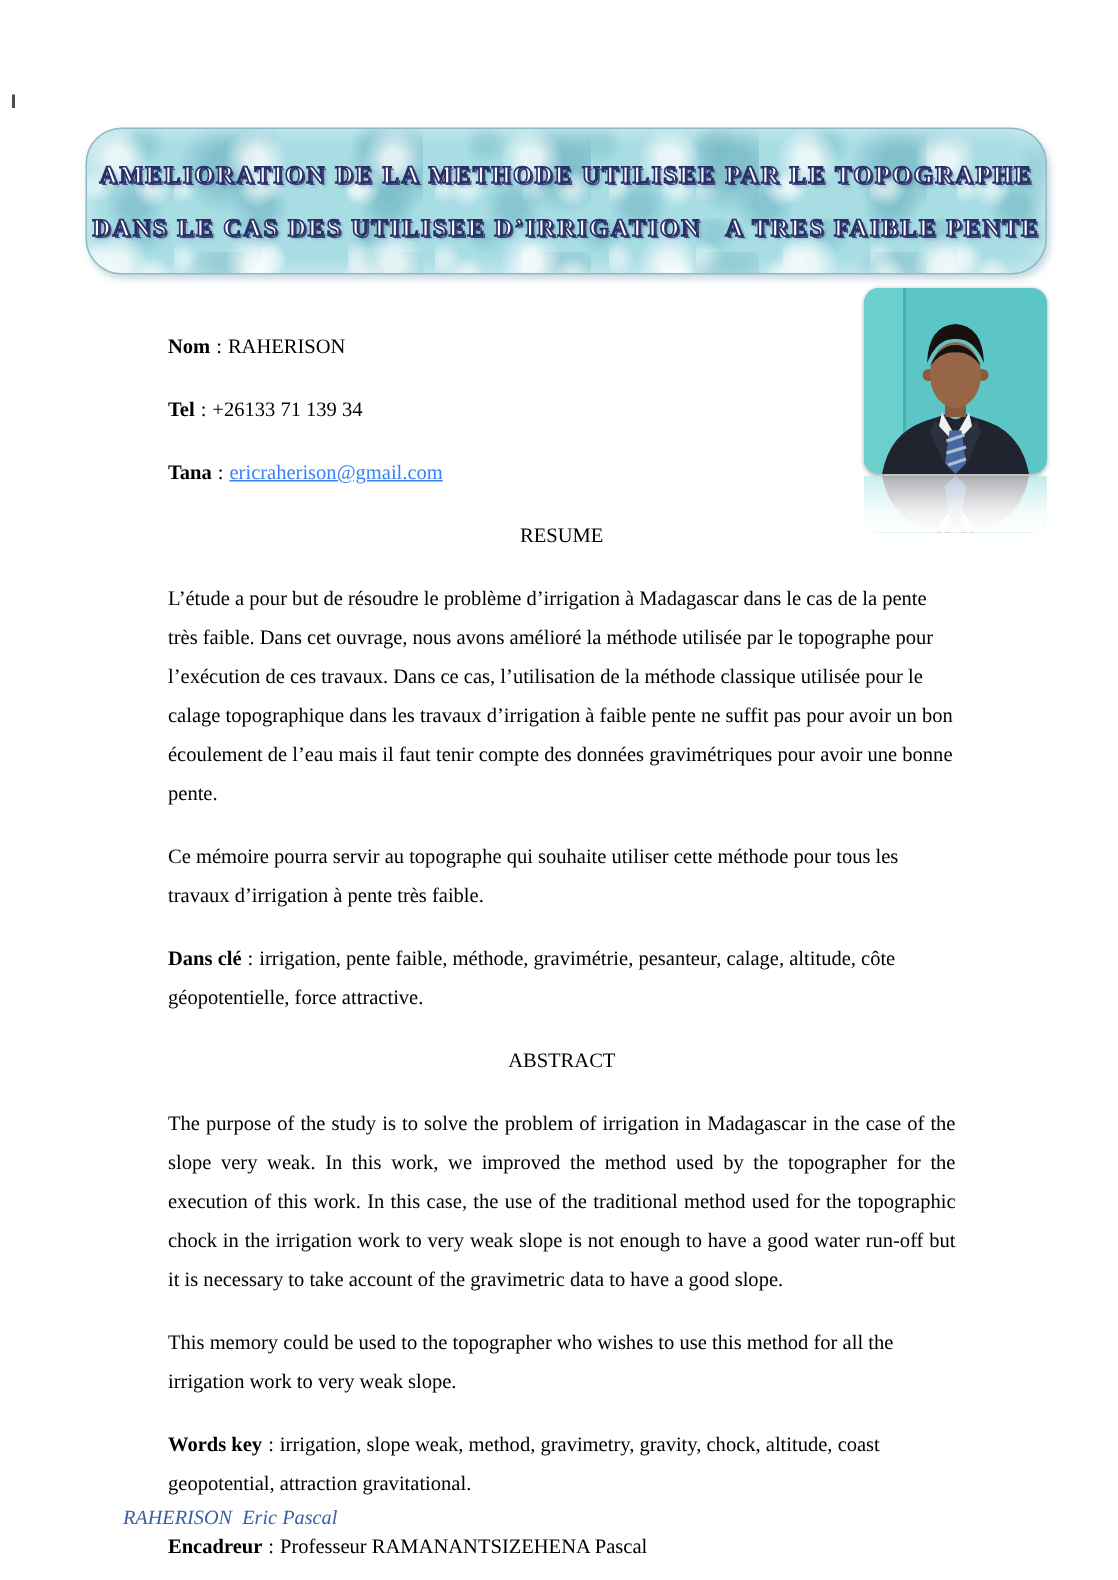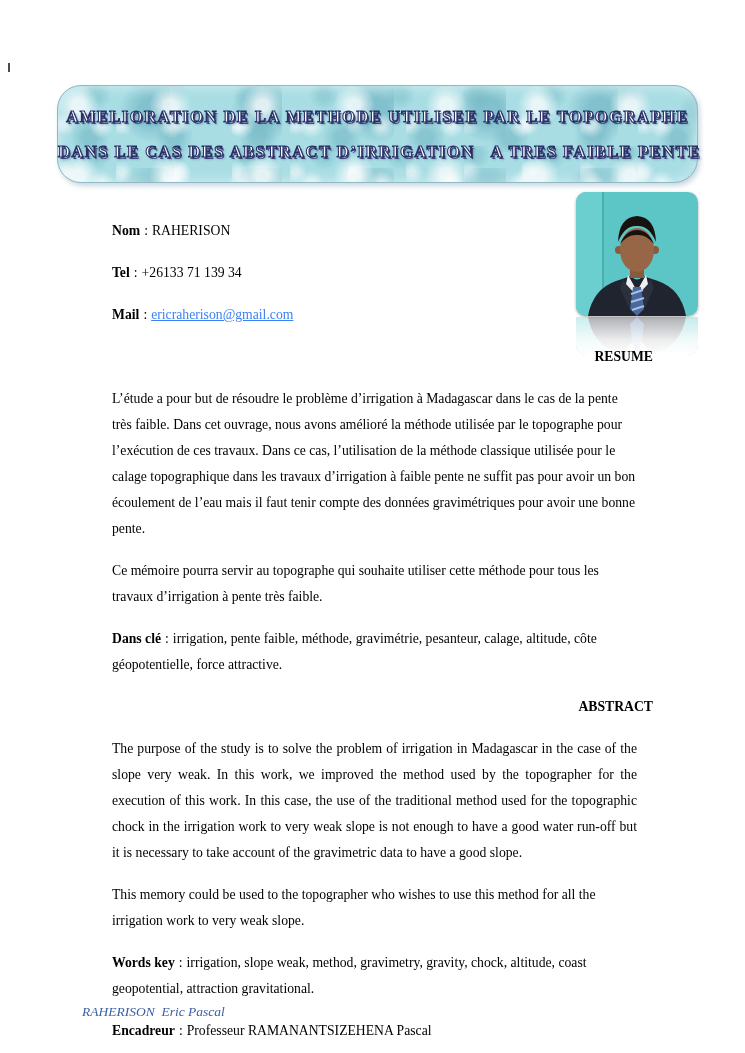--- a/index.html
+++ b/index.html
@@ -51,42 +51,42 @@
   }
 
   
   .content{
     position:absolute;left:96px;top:202px;width:557px;
     font-size:13.7px;line-height:26px;
   }
   .content p,.content .row{margin:16px;}
   .b{font-weight:bold;}
   .sep{margin:0 4px;}
-  .heading{font-weight:bold;text-align:right;}
+  .heading{font-weight:normal;text-align:center;}
   .just{text-align:justify;}
   .ind75{padding-left:75px;}
   .ind52{padding-left:52px;}
   .link{color:#3b82f6;text-decoration:underline;cursor:pointer;}
 
   
   .footer{
     position:absolute;left:82px;top:1004px;
     font-style:italic;font-size:13.5px;color:#3a5fa5;white-space:pre;
   }
 </style>
 </head>
 <body>
 
 <div class="page">
 
   <div class="margin-tick"></div>
 
   <div class="banner">
     <div class="banner-line">AMELIORATION DE LA METHODE UTILISEE PAR LE TOPOGRAPHE</div>
-    <div class="banner-line">DANS LE CAS DES ABSTRACT D’IRRIGATION   A TRES FAIBLE PENTE</div>
+    <div class="banner-line">DANS LE CAS DES UTILISEE D’IRRIGATION   A TRES FAIBLE PENTE</div>
   </div>
 
   <div class="photo">
     <svg viewBox="0 0 122 124" preserveAspectRatio="none">
       <rect width="122" height="124" fill="#5cc5c6"></rect>
       <rect x="0" y="0" width="26" height="124" fill="#6ccfcf"></rect>
       <line x1="27" y1="0" x2="27" y2="124" stroke="#49b0b2" stroke-width="2"></line>
       <path d="M12 124 Q17 97 40 89 L55 84 Q61 91 67 84 L82 89 Q105 97 110 124 Z" fill="#20242f"></path>
       <path d="M47 88 L61 101 L53 116 L44 96 Z" fill="#2b303d"></path>
       <path d="M75 88 L61 101 L69 116 L78 96 Z" fill="#2b303d"></path>
@@ -119,21 +119,21 @@
 
   <div class="content">
 
     <div class="row">
       <span class="b">Nom</span><span class="sep">:</span><span>RAHERISON</span>
     </div>
     <div class="row">
       <span class="b">Tel</span><span class="sep">:</span><span>+26133 71 139 34</span>
     </div>
     <div class="row">
-      <span class="b">Mail</span><span class="sep">:</span><a class="link">ericraherison@gmail.com</a>
+      <span class="b">Tana</span><span class="sep">:</span><a class="link">ericraherison@gmail.com</a>
     </div>
 
     <div class="heading">RESUME</div>
     <p>L’étude a pour but de résoudre le problème d’irrigation à Madagascar dans le cas de la pente très faible. Dans cet ouvrage, nous avons amélioré la méthode utilisée par le topographe pour l’exécution de ces travaux. Dans ce cas, l’utilisation de la méthode classique utilisée pour le calage topographique dans les travaux d’irrigation à faible pente ne suffit pas pour avoir un bon écoulement de l’eau mais il faut tenir compte des données gravimétriques pour avoir une bonne pente.</p>
     <p>Ce mémoire pourra servir au topographe qui souhaite utiliser cette méthode pour tous les travaux d’irrigation à pente très faible.</p>
     <p>
       <span class="b">Dans clé</span><span class="sep">:</span><span>irrigation, pente faible, méthode, gravimétrie, pesanteur, calage, altitude, côte géopotentielle, force attractive.</span>
     </p>
 
     <div class="heading">ABSTRACT</div>

